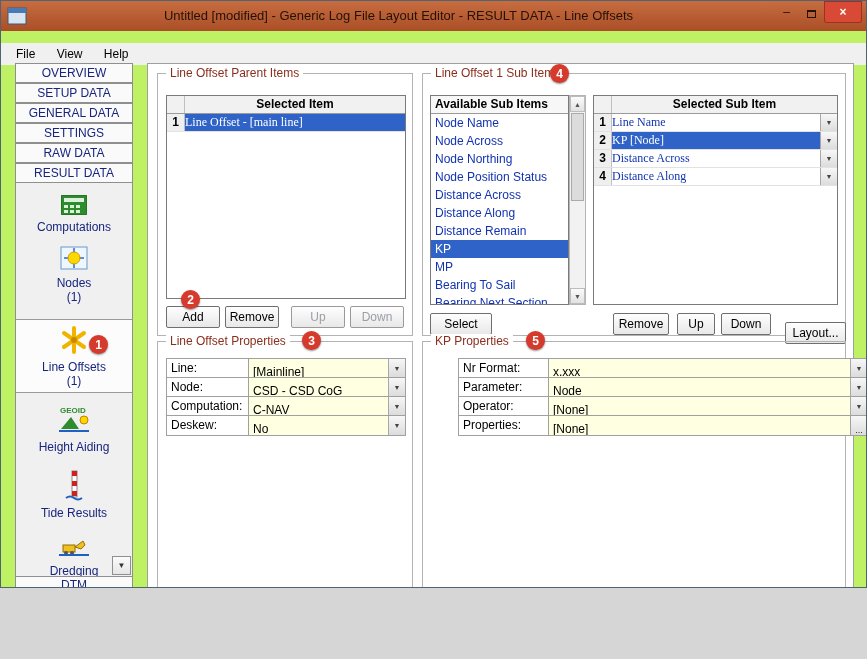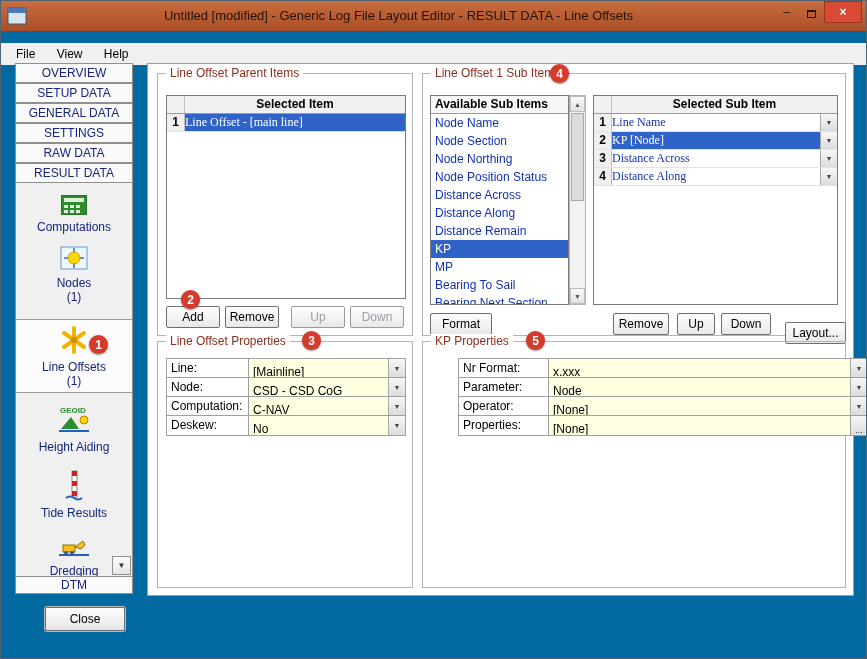--- a/index.html
+++ b/index.html
@@ -1,17 +1,17 @@
 <!DOCTYPE html>
 <html><head>
 <meta charset="utf-8">
 <style>
   * { box-sizing: border-box; margin: 0; padding: 0; }
   body { background:#d6d6d6; font-family:"Liberation Sans", sans-serif; font-size:12px; }
-  .window { position:relative; width:867px; height:659px; background:#0369a1;
+  .window { position:relative; width:867px; height:588px; background:#bef264;
             border:1px solid #4f6372; overflow:hidden; }
 
   
   .titlebar { position:absolute; left:0; top:0; right:0; height:30px;
               background:linear-gradient(180deg,#c76d40,#aa4e27); }
   .app-icon { position:absolute; left:6px; top:5px; width:20px; height:20px; }
   .title { position:absolute; left:40px; right:110px; top:0; height:30px; line-height:30px;
            text-align:center; color:#241206; font-size:13px; white-space:nowrap; overflow:hidden; }
   .win-controls { position:absolute; right:4px; top:0; display:flex; }
   .win-btn { width:25px; height:22px; text-align:center; line-height:22px; color:#241206; font-size:12px; }
@@ -243,21 +243,21 @@
       <div class="btn disabled" style="left:133px; top:232px; width:54px;">Up</div>
       <div class="btn disabled" style="left:192px; top:232px; width:54px;">Down</div>
     </div>
 
     <div class="group" id="g2">
       <span class="grp-label">Line Offset 1 Sub Items</span>
 
       <div class="boxed" style="left:7px; top:21px; width:139px; height:210px;">
         <div class="av-head">Available Sub Items</div>
         <div class="avitem">Node Name</div>
-        <div class="avitem">Node Section</div>
+        <div class="avitem">Node Across</div>
         <div class="avitem">Node Northing</div>
         <div class="avitem">Node Position Status</div>
         <div class="avitem">Distance Across</div>
         <div class="avitem">Distance Along</div>
         <div class="avitem">Distance Remain</div>
         <div class="avitem sel">KP</div>
         <div class="avitem">MP</div>
         <div class="avitem">Bearing To Sail</div>
         <div class="avitem">Bearing Next Section</div>
       </div>
@@ -296,21 +296,21 @@
         </div>
         <div class="t-row">
           <div class="numc">4</div>
           <div class="valc">Distance Along</div>
           <div class="combo">
               <span>▼</span>
             </div>
         </div>
       </div>
 
-      <div class="btn" style="left:7px;   top:239px; width:62px;">Format</div>
+      <div class="btn" style="left:7px;   top:239px; width:62px;">Select</div>
       <div class="btn" style="left:190px; top:239px; width:56px;">Remove</div>
       <div class="btn" style="left:254px; top:239px; width:38px;">Up</div>
       <div class="btn" style="left:298px; top:239px; width:50px;">Down</div>
       <div class="btn" style="left:354px; top:248px; width:61px;margin-left:8px;">Layout...</div>
     </div>
 
     <div class="group" id="g3">
       <span class="grp-label">Line Offset Properties</span>
       <div class="prop-table" style="left:8px; top:16px; width:240px;">
         <div class="prow">

